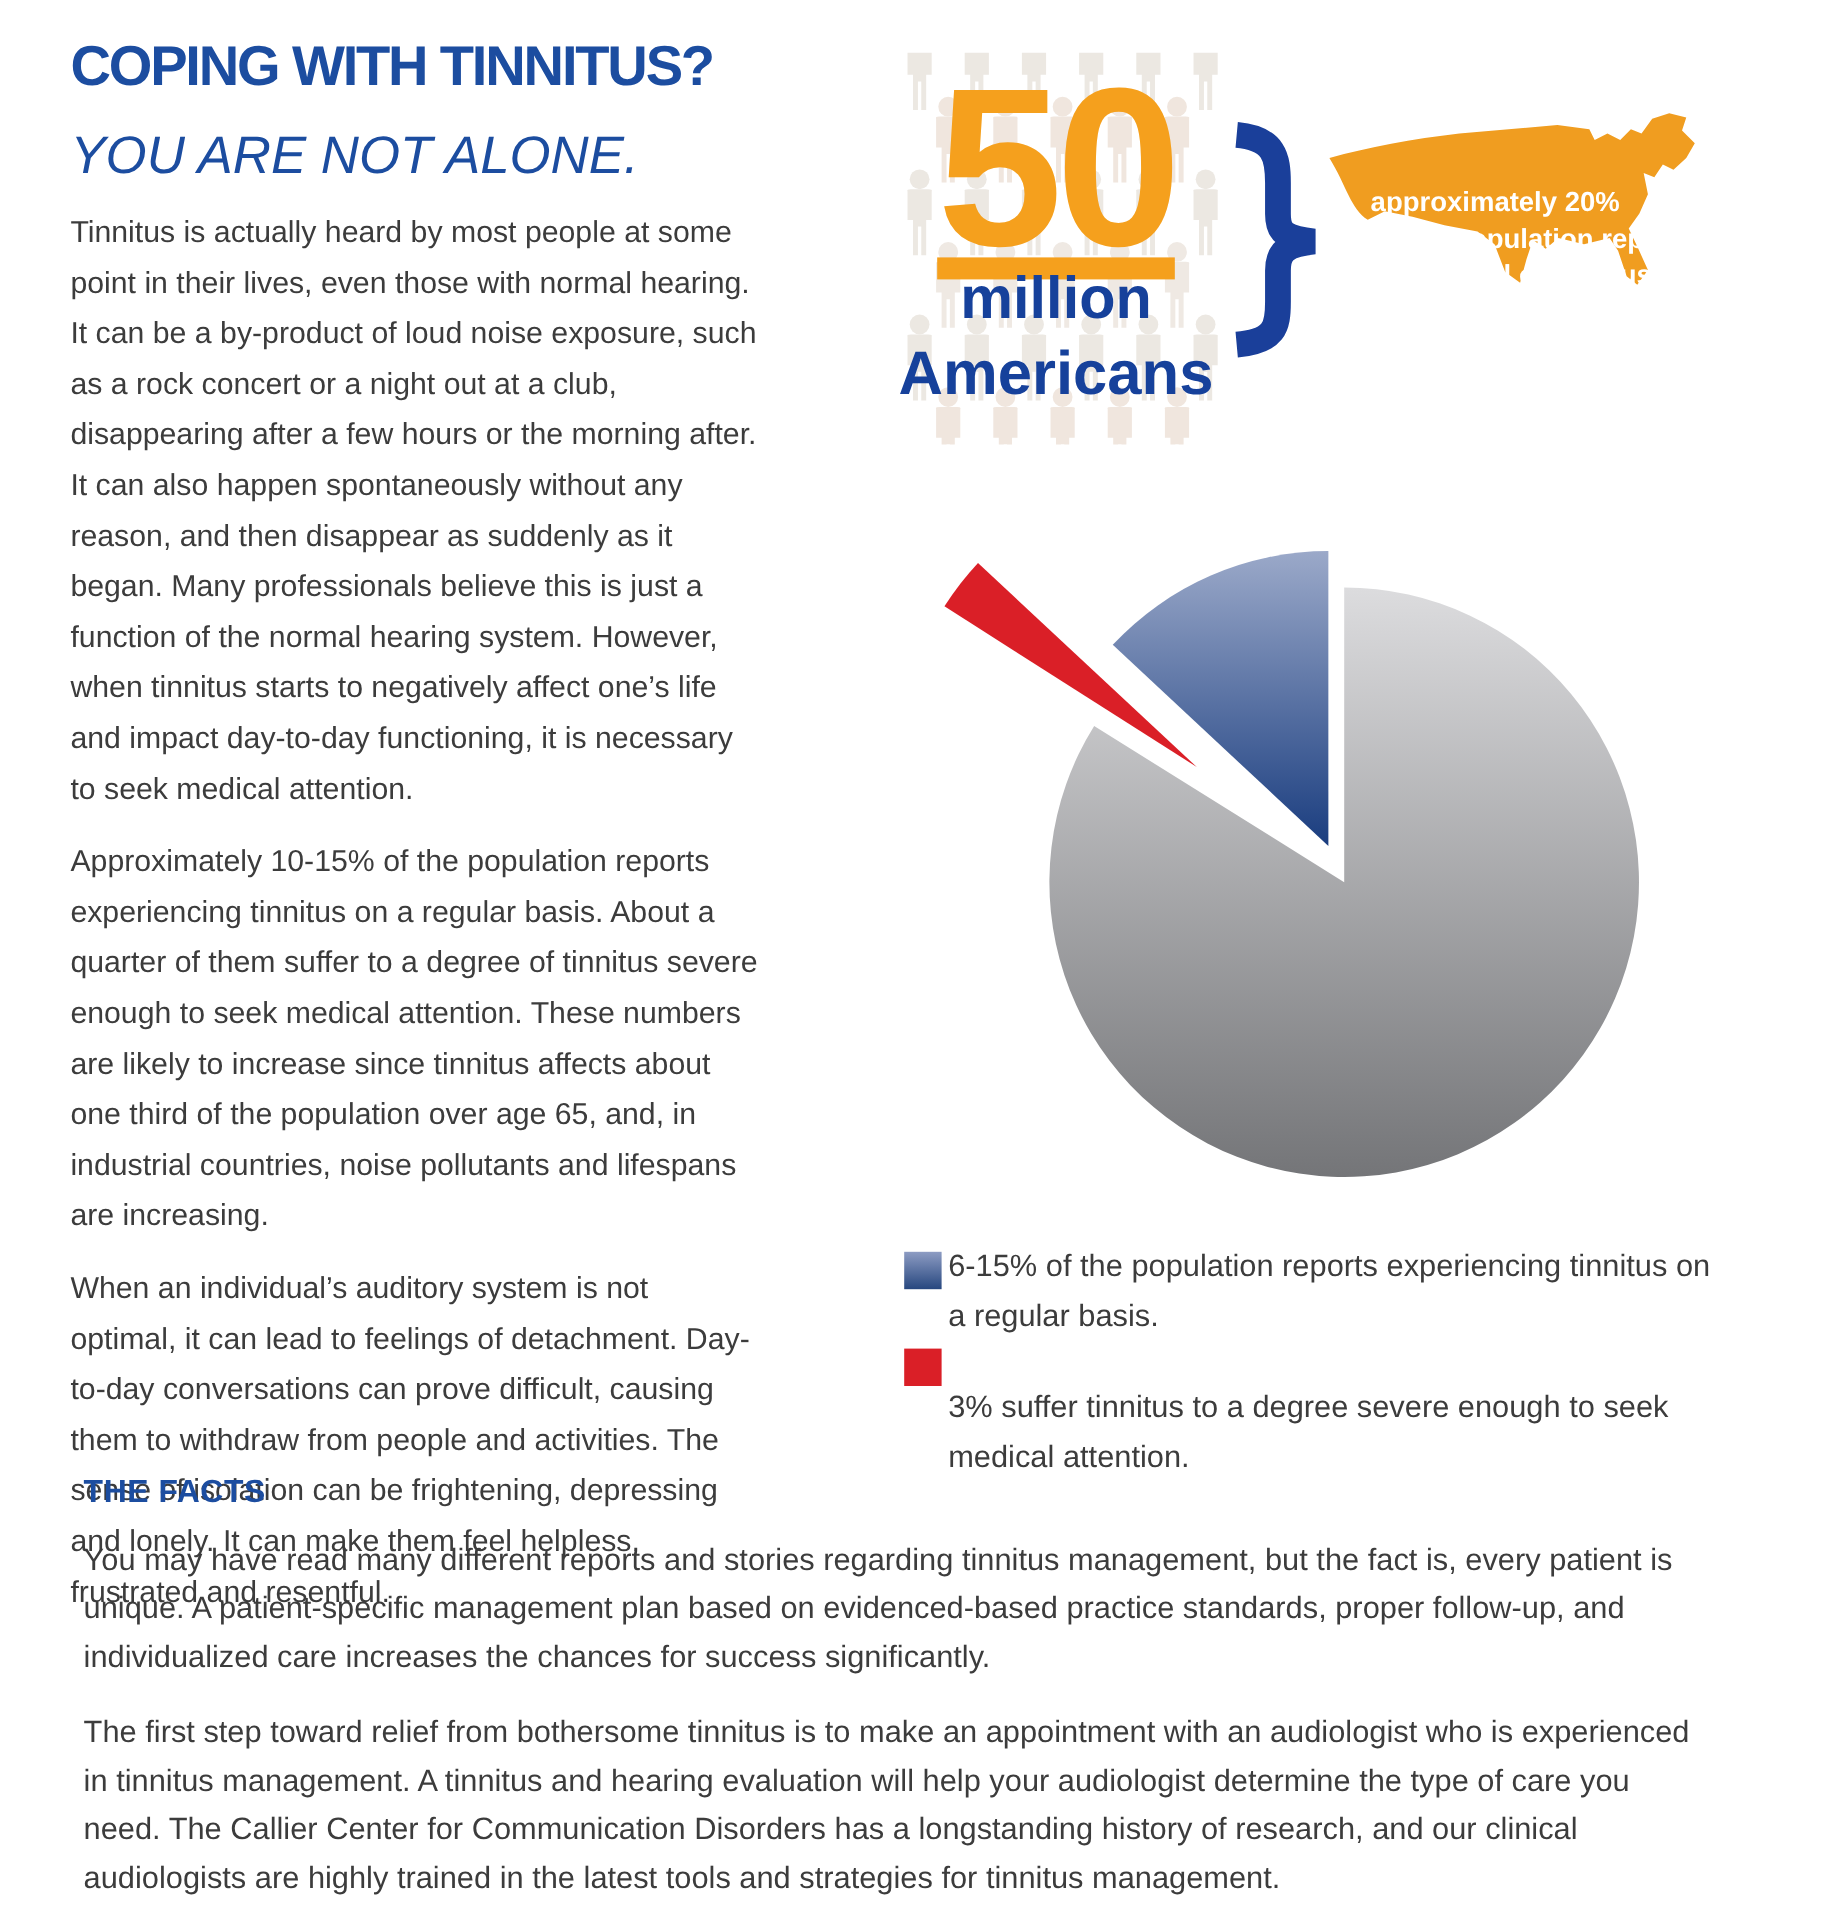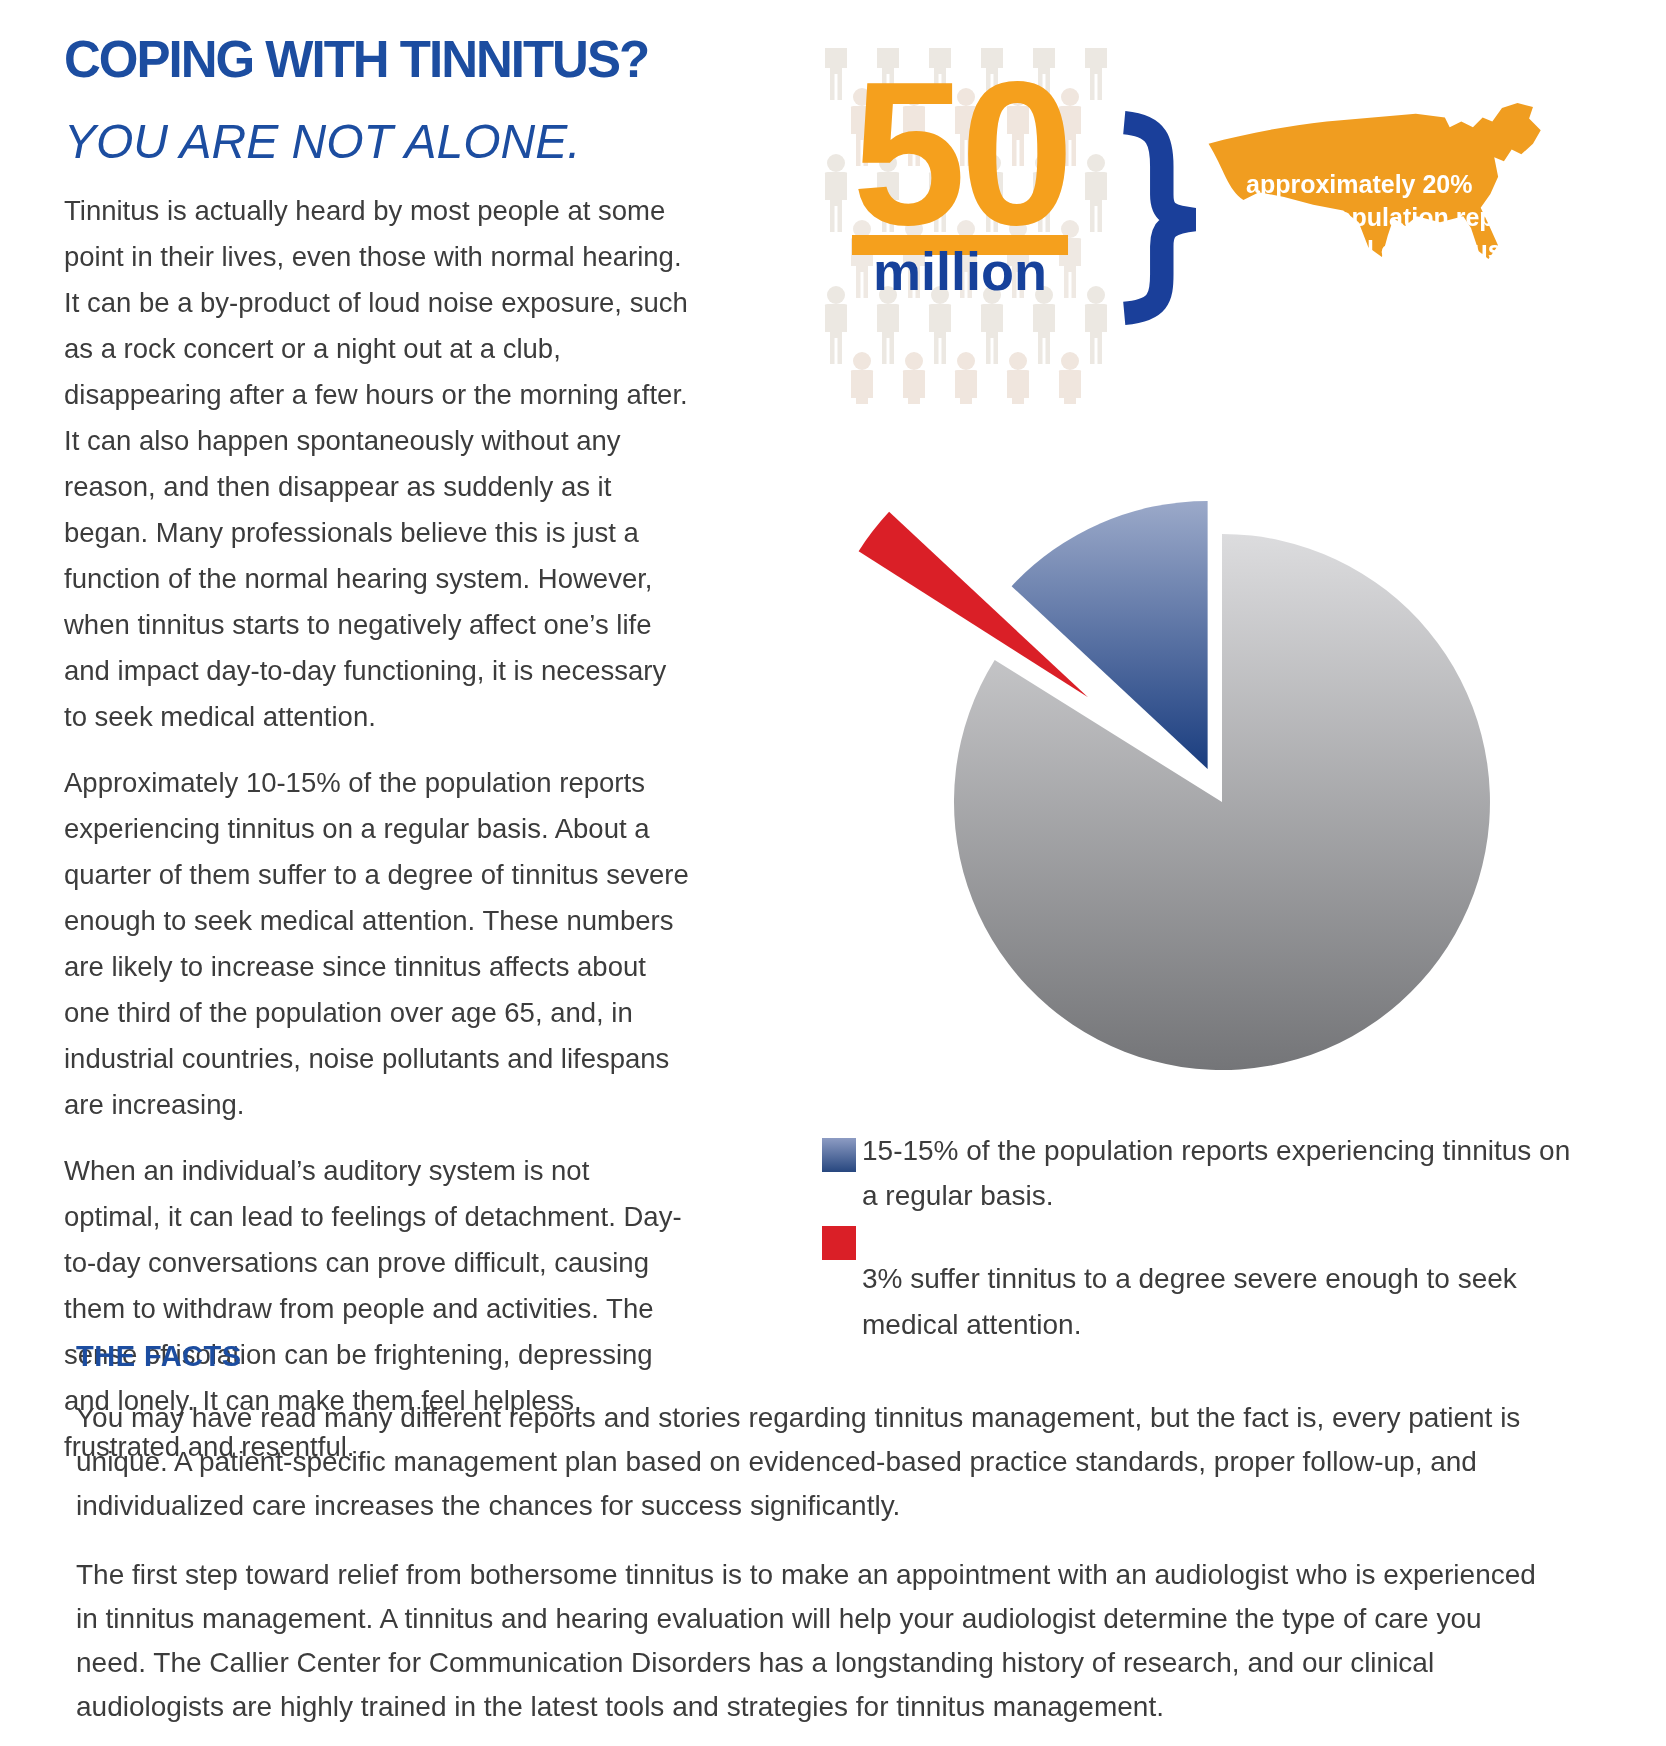--- a/index.html
+++ b/index.html
@@ -152,20 +152,21 @@
           <use href="#person" x="132" y="304"></use>
           <use href="#person" x="184" y="304"></use>
           <use href="#person" x="236" y="304"></use>
           <use href="#person" x="288" y="304"></use>
       </g>
     </g>
   </svg>
 
   <div class="stat-number">50</div>
   <div class="stat-unit1">million</div>
+  <div class="stat-unit2">Americans</div>
 
   <svg class="brace" width="86" height="252" viewBox="0 0 110 260">
     <path d="M 8,8 C 52,12 56,34 56,64 L 56,100 C 56,122 64,128 98,132 C 64,136 56,144 56,166 L 56,202 C 56,232 52,248 8,252" fill="none" stroke="#1a3f9a" stroke-width="30"></path>
   </svg>
 
   <svg class="usa-map" width="368" height="254" viewBox="0 0 380 260">
     <path fill="#f09d20" d="M 14,44 C 50,34 92,26 136,21 L 228,13 L 258,17 L 263,27 L 275,21 L 287,27 L 297,17 L 307,21 L 317,7 L 333,2 L 349,6 L 345,18 L 357,30 L 349,44 L 337,55 L 327,50 L 319,62 L 309,58 L 313,78 L 305,96 L 295,110 L 303,127 L 313,149 L 303,163 L 293,155 L 285,131 L 277,119 L 253,125 L 229,119 L 217,129 L 205,121 L 199,139 L 193,161 L 179,151 L 169,125 L 153,113 L 122,107 L 92,99 L 66,94 L 50,102 C 34,92 30,70 14,44 Z"></path>
   </svg>
   <div class="map-caption">
     <div>approximately 20%</div>
@@ -183,17 +184,17 @@
         <stop offset="0" stop-color="#9ba9c9"></stop>
         <stop offset="1" stop-color="#1a3d7f"></stop>
       </linearGradient>
     </defs>
     <path d="M 392,104 A 268,268 0 1 1 164.7,230 L 392,372 Z" fill="url(#gGray)"></path>
     <path d="M 181.6,156.2 A 268,268 0 0 1 377.6,71 L 377.6,339 Z" fill="url(#gBlue)"></path>
     <path d="M 28.6,121.2 A 272,272 0 0 1 59.1,81.8 L 258,267.3 Z" fill="#da1f27"></path>
   </svg>
 
   <div class="legend-swatch-blue"></div>
-  <div class="legend-label-1">15-15% of the population reports experiencing tinnitus on a regular basis.</div>
+  <div class="legend-label-1">6-15% of the population reports experiencing tinnitus on a regular basis.</div>
   <div class="legend-swatch-red"></div>
   <div class="legend-label-2">3% suffer tinnitus to a degree severe enough to seek medical attention.</div>
 
 </div>
 
 </body></html>

